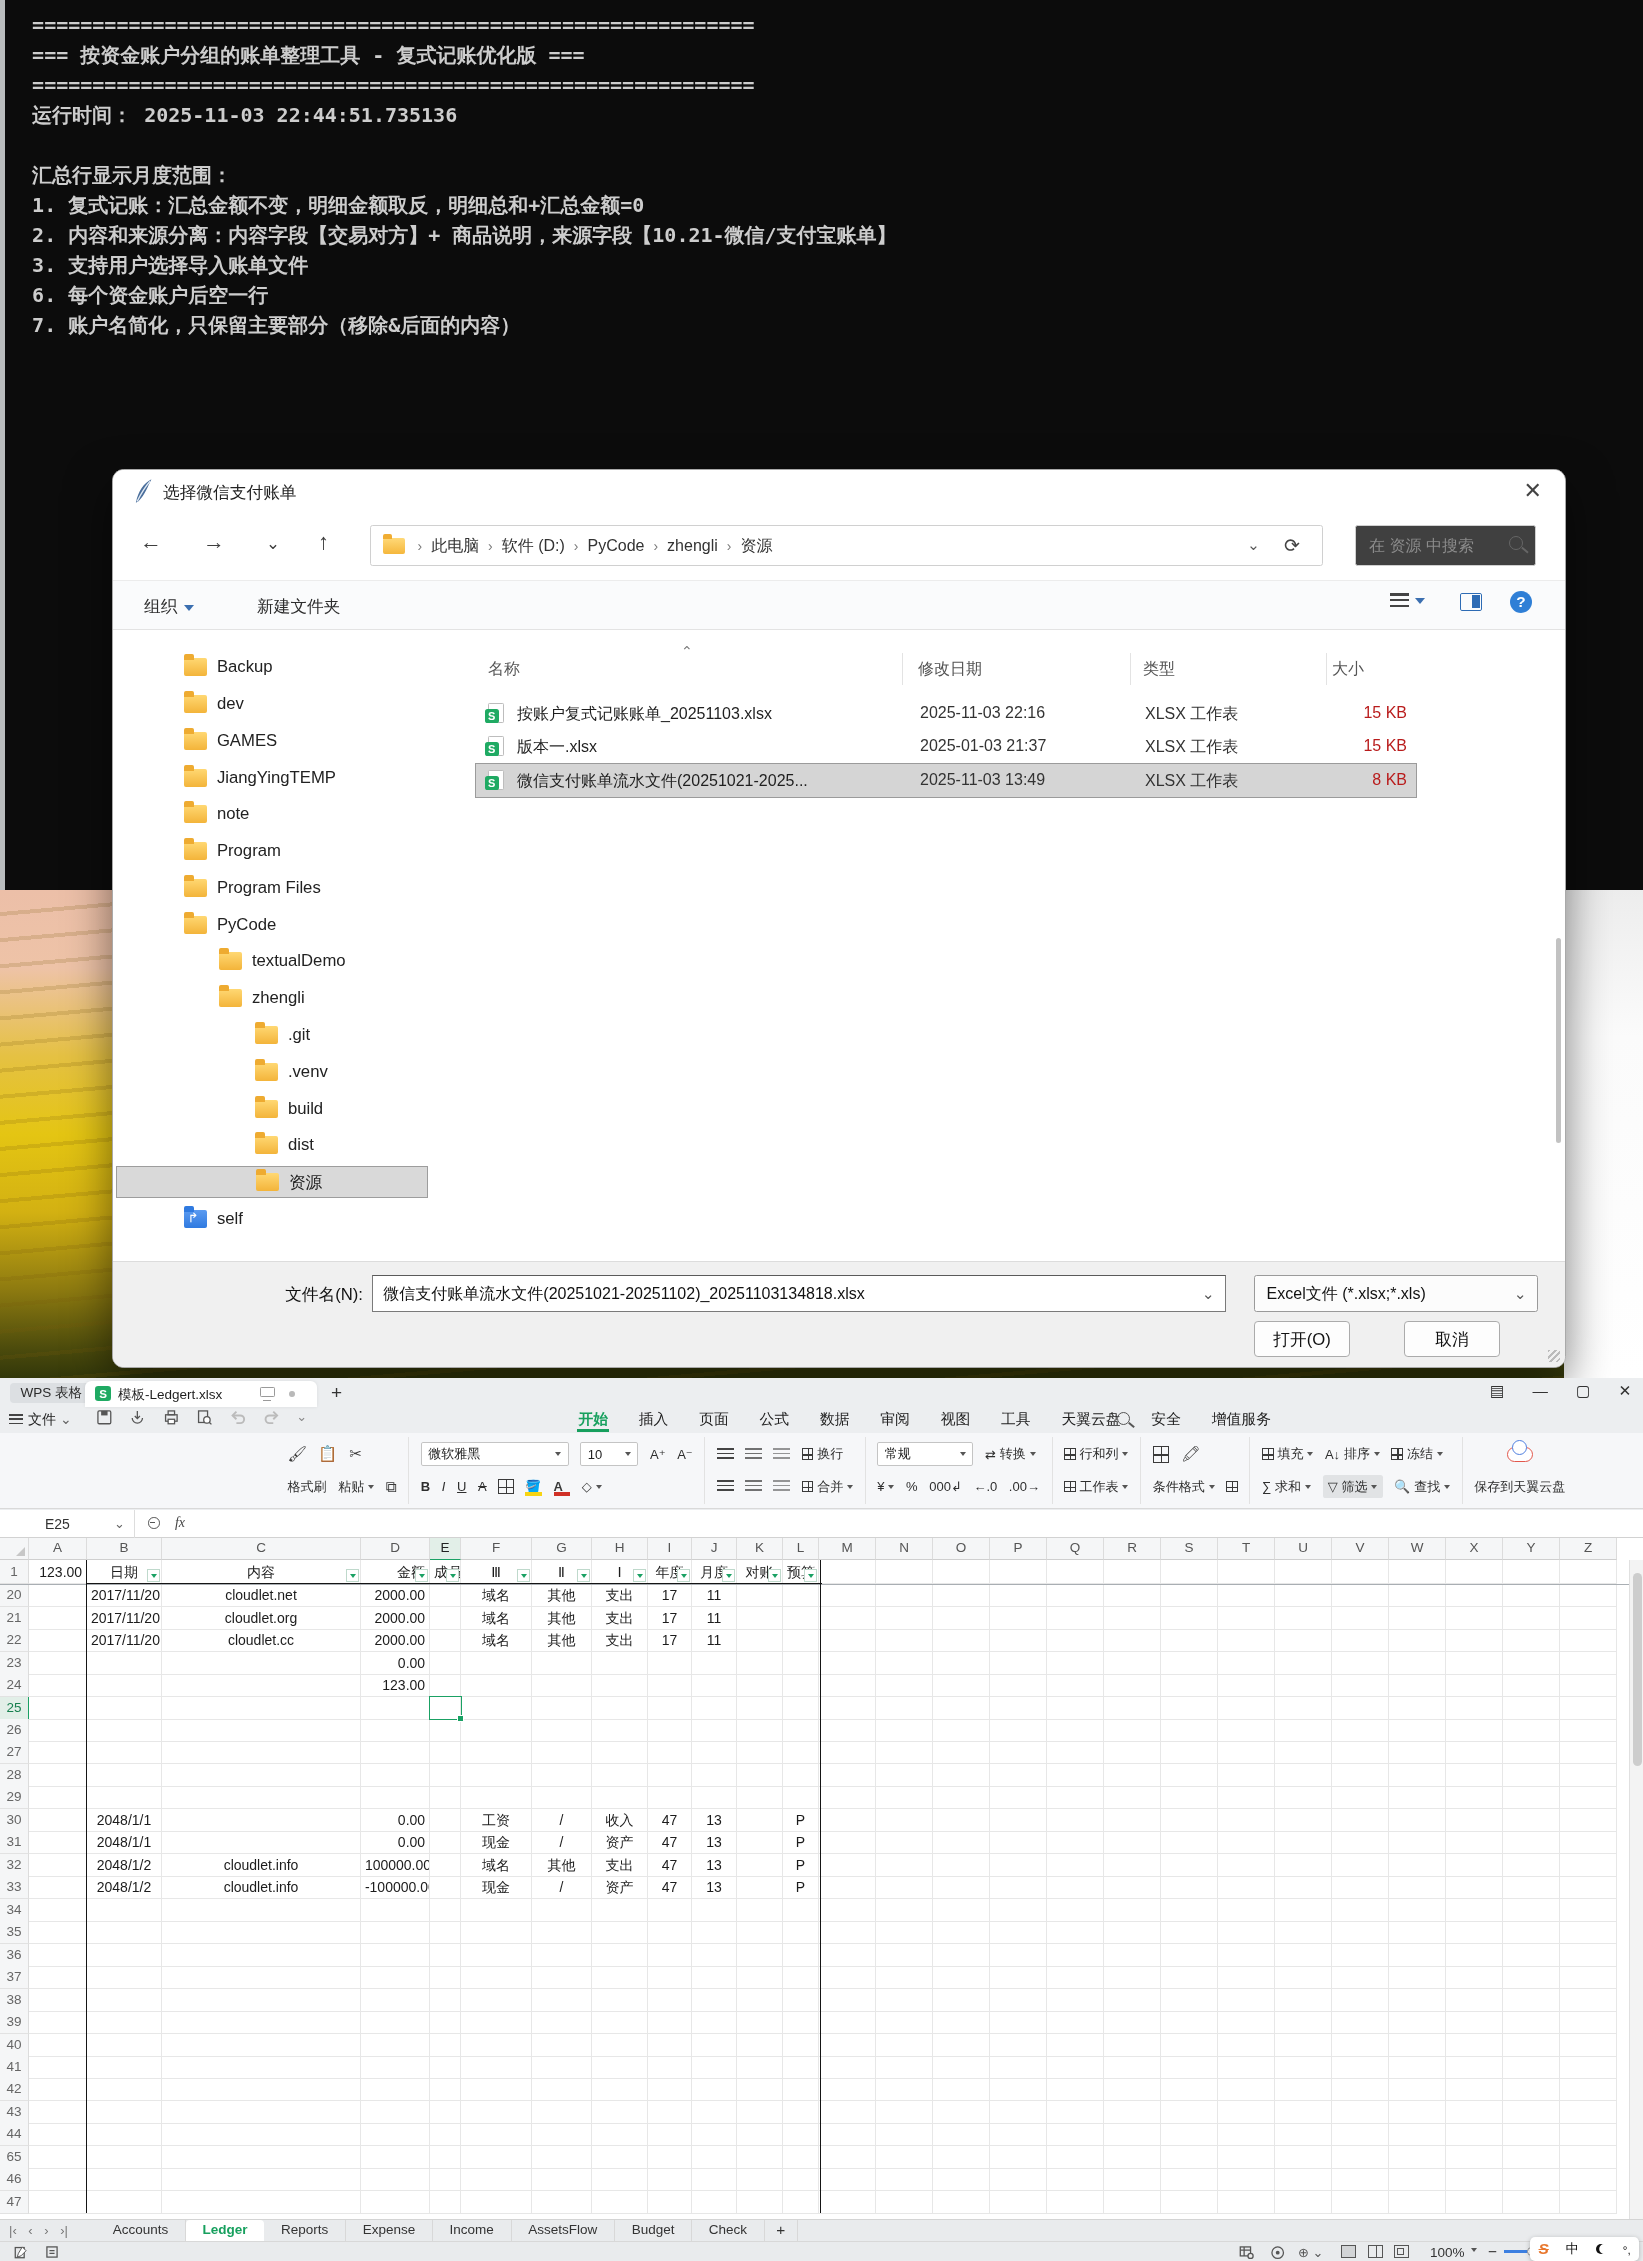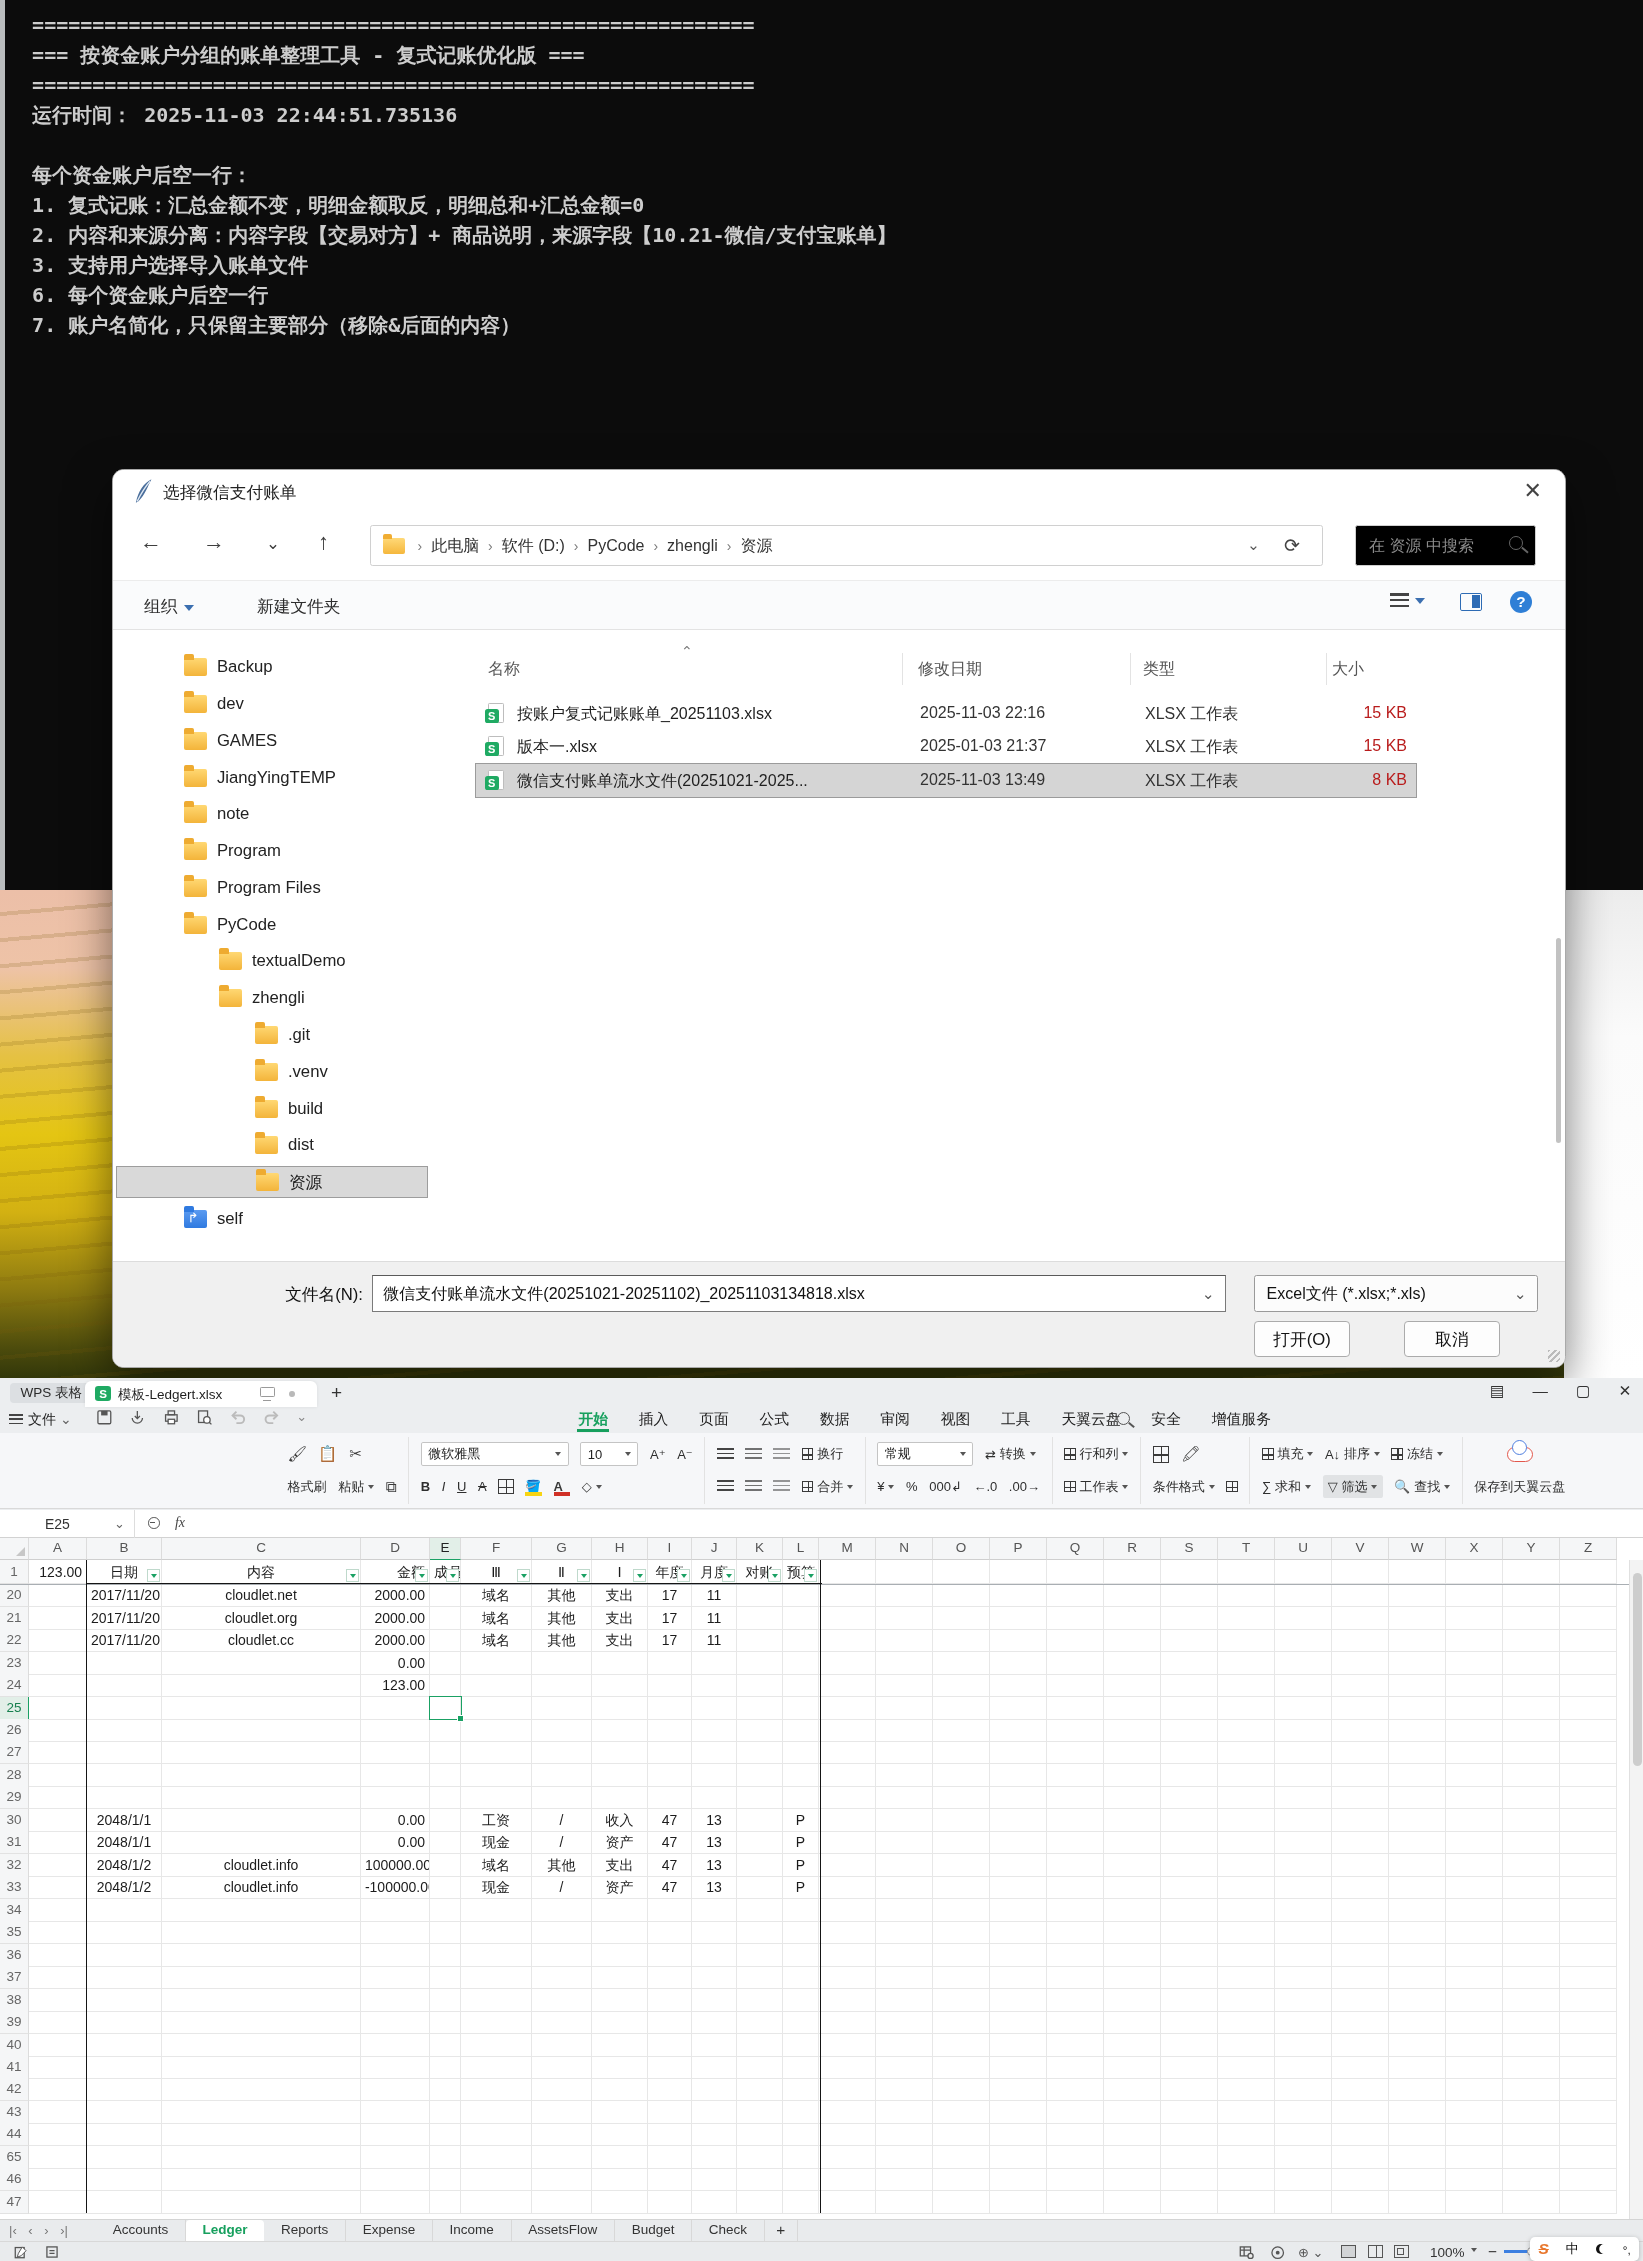--- a/index.html
+++ b/index.html
@@ -37,21 +37,21 @@
   #dlg-breadcrumb { position:absolute; left:11.6px; top:0; height:40px; display:flex; align-items:center; gap:5.1px;
       font-size:16px; color:#333; }
   .crumb-sep { color:#7a7a7a; font-size:14px; padding:0 3.9px; }
   .mini-folder { display:inline-block; width:22px; height:16.7px; background:linear-gradient(180deg,#ffd978,#f5b73c);
       border-radius:1.9px; position:relative; margin-right:3.9px; }
   .mini-folder:before { content:""; position:absolute; left:0; top:-3.9px; width:9.6px; height:5.1px;
       background:#f0ad33; border-radius:1.9px 1.9px 0 0; }
   #crumb-chevron { position:absolute; right:62px; top:10.3px; color:#555; font-size:15.4px; }
   #crumb-refresh { position:absolute; right:22px; top:7.7px; color:#444; font-size:19px; }
   #dlg-search { position:absolute; left:1242px; top:14px; width:181px; height:41px; border:0.6px solid #d0d0d0;
-      border-radius:2.6px; background:#000000; }
+      border-radius:2.6px; background:#404040; }
   #dlg-search .ph { position:absolute; left:13px; top:10.3px; font-size:16px; color:#8b8b8b; }
   #dlg-search .mag { position:absolute; right:11.6px; top:10.3px; width:14px; height:14px; border:1.9px solid #666;
       border-radius:50%; }
   #dlg-search .mag:after { content:""; position:absolute; left:11px; top:12.2px; width:7.7px; height:1.9px;
       background:#666; transform:rotate(40deg); }
 
   #dlg-cmdbar { position:absolute; left:0; top:110px; right:0; height:50px; background:#fafbfc;
       border-top:0.6px solid #ececec; border-bottom:0.6px solid #e3e3e3; }
   .cmd-item { position:absolute; top:14px; font-size:16.7px; color:#2d2d2d; }
   .caret-down { display:inline-block; margin-left:6.4px; width:0; height:0; border-left:5.1px solid transparent;
@@ -239,21 +239,21 @@
 
 <div id="screen">
 
   <div id="left-strip"></div>
   <div id="terminal">
       <div class="tline">============================================================</div>
       <div class="tline">=== 按资金账户分组的账单整理工具 - 复式记账优化版 ===</div>
       <div class="tline">============================================================</div>
       <div class="tline">运行时间： 2025-11-03 22:44:51.735136</div>
       <div class="tline">&nbsp;</div>
-      <div class="tline">每个资金账户后空一行：</div>
+      <div class="tline">汇总行显示月度范围：</div>
       <div class="tline">1. 复式记账：汇总金额不变，明细金额取反，明细总和+汇总金额=0</div>
       <div class="tline">2. 内容和来源分离：内容字段【交易对方】+ 商品说明，来源字段【10.21-微信/支付宝账单】</div>
       <div class="tline">3. 支持用户选择导入账单文件</div>
       <div class="tline">6. 每个资金账户后空一行</div>
       <div class="tline">7. 账户名简化，只保留主要部分（移除&amp;后面的内容）</div>
       <div class="tline">&nbsp;</div>
     </div>
 
   <div id="wallpaper">
       <div class="streaks"></div>

